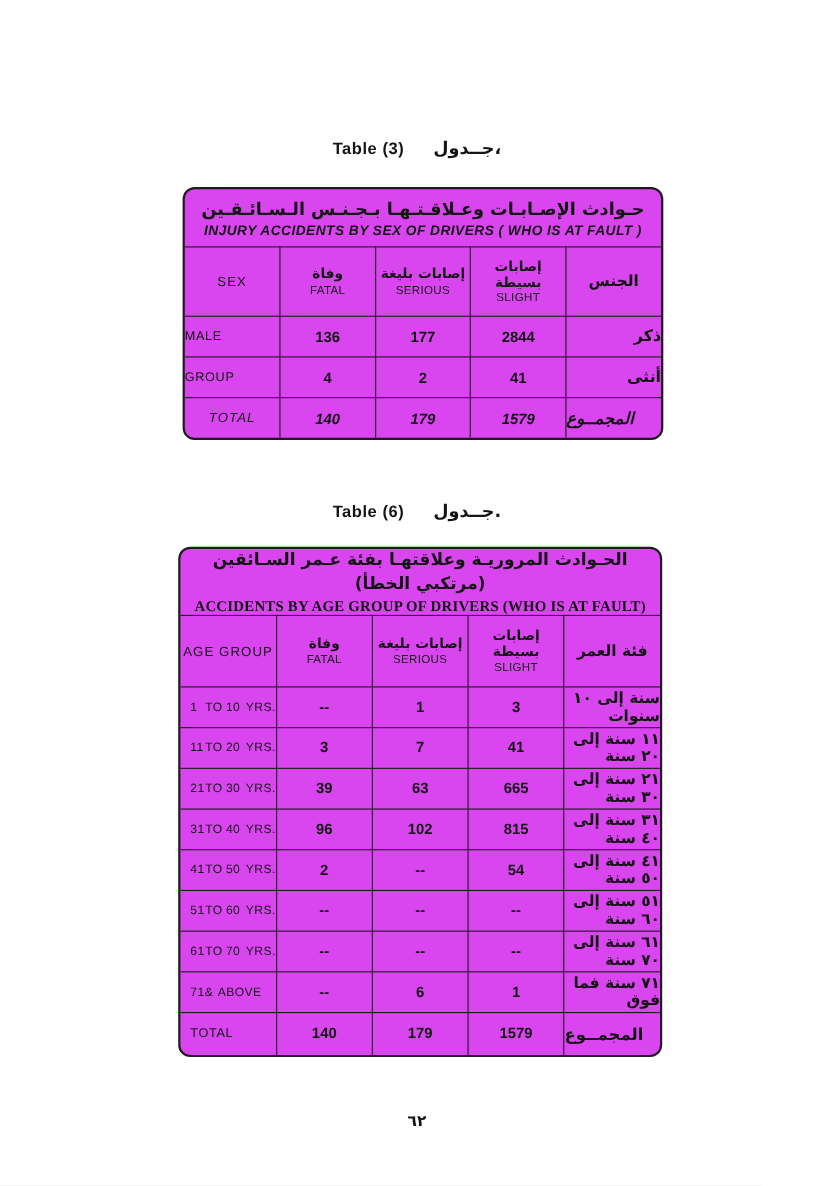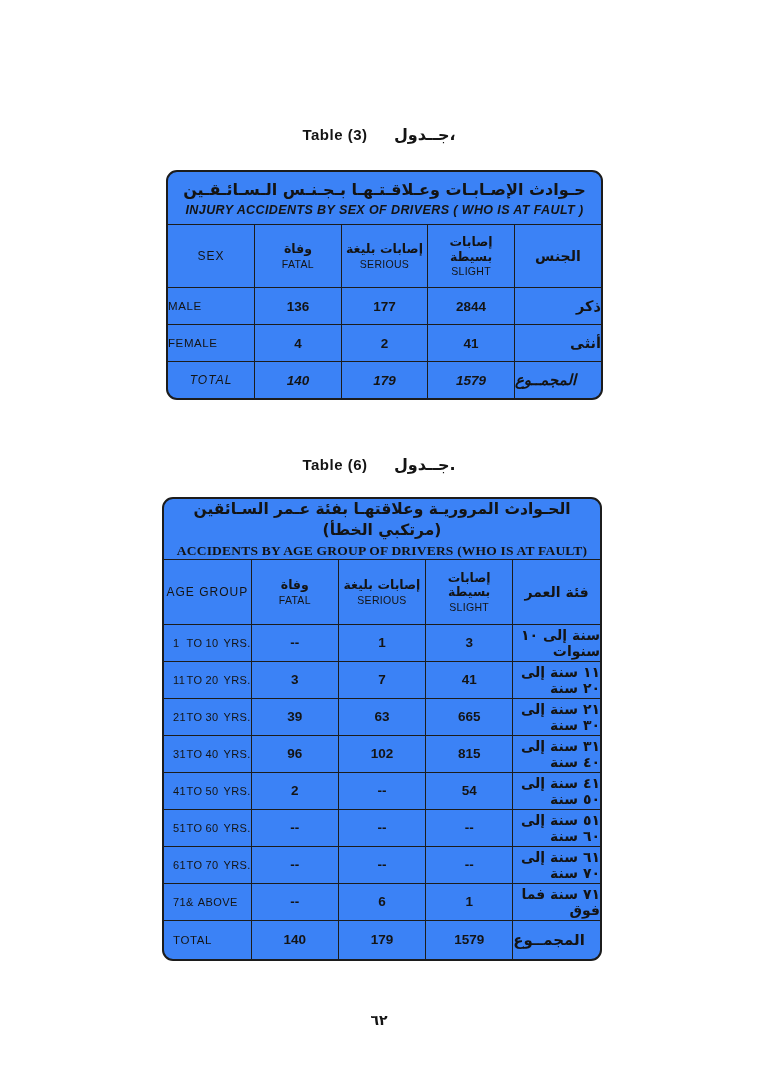--- a/index.html
+++ b/index.html
@@ -13,21 +13,21 @@
   
   .tbl-title { position:absolute; left:0; width:758px; text-align:center; }
   .tbl-title .en { font-weight:bold; font-size:15px; letter-spacing:0.5px; }
   .tbl-title .arw { font-size:16px; font-weight:bold; margin-left:22px; }
   #t5-title { top:125px; }
   #t6-title { top:455px; }
 
   
   .tbl-wrap {
     position:absolute; border:2.2px solid #1c1c1c; border-radius:11px;
-    overflow:hidden; background:#3b82f6;
+    overflow:hidden; background:#d946ef;
   }
   #t5-wrap { left:166px; top:170px; width:433px; }
   #t6-wrap { left:162px; top:497px; width:436px; }
 
   table.grid { border-collapse:collapse; width:100%; table-layout:fixed; }
   table.grid td { border:1.6px solid #1c1c1c; padding:0; overflow:hidden; }
   table.grid tr:first-child > td { border-top:none; }
   table.grid tr:last-child  > td { border-bottom:none; }
   table.grid td:first-child { border-left:none; }
   table.grid td:last-child  { border-right:none; }
@@ -117,21 +117,21 @@
         </td>
       </tr>
       <tr class="data">
         <td class="c-label">MALE</td>
         <td class="c-num">136</td>
         <td class="c-num">177</td>
         <td class="c-num">2844</td>
         <td class="c-arr">ذكر</td>
       </tr>
       <tr class="data">
-        <td class="c-label">FEMALE</td>
+        <td class="c-label">GROUP</td>
         <td class="c-num">4</td>
         <td class="c-num">2</td>
         <td class="c-num">41</td>
         <td class="c-arr">أنثى</td>
       </tr>
       <tr class="data total-italic">
         <td class="c-total5">TOTAL</td>
         <td class="c-num">140</td>
         <td class="c-num">179</td>
         <td class="c-num">1579</td>

